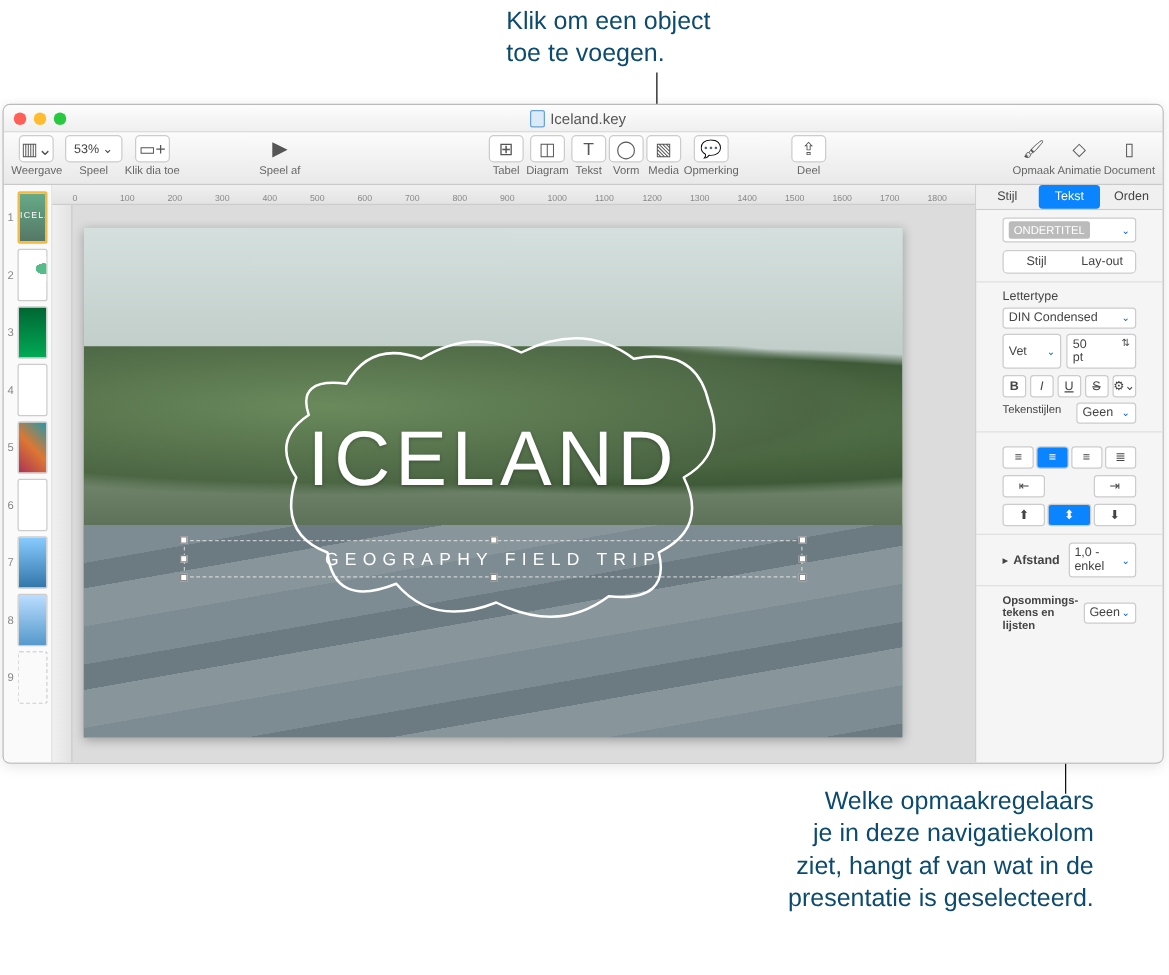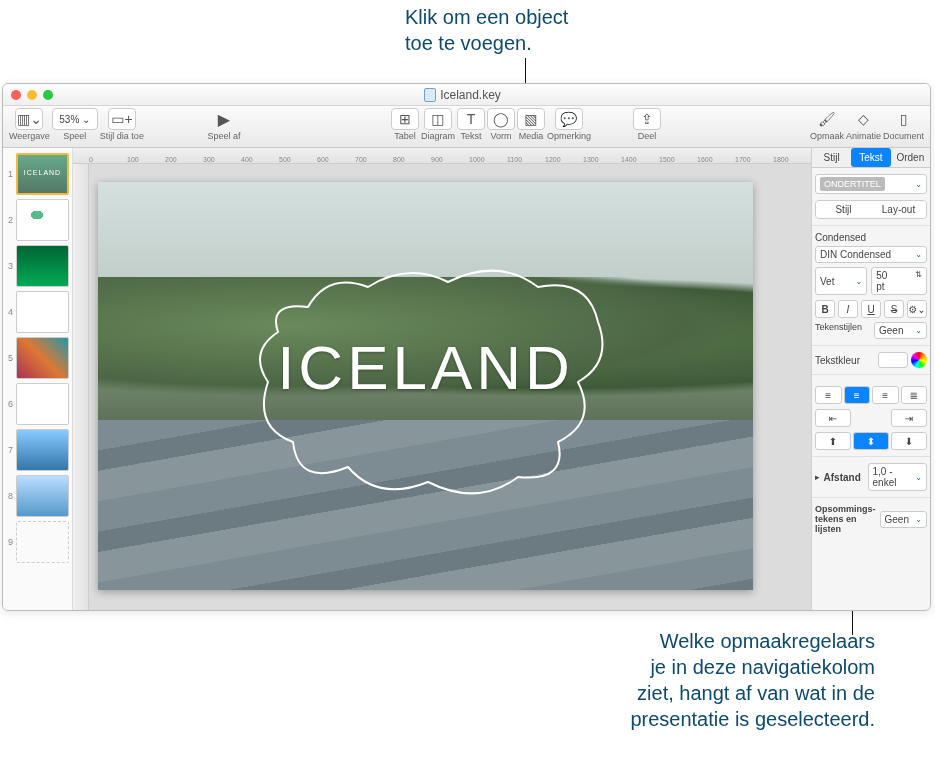--- a/index.html
+++ b/index.html
@@ -50,21 +50,21 @@
 .slide .outline { position:absolute; top:70px; left:140px; width:380px; height:260px; }
 .slide .big-title { position:absolute; top:150px; left:0; right:0; text-align:center; color:#fff; font-size: 62px; letter-spacing: 4px; font-weight: 300; font-family: "Arial Narrow","Helvetica Neue",sans-serif; text-shadow: 0 1px 3px rgba(0,0,0,0.3); }
 .slide .subtitle-sel { position:absolute; top:250px; left:80px; right:80px; text-align:center; color:#fff; font-size: 14px; letter-spacing: 5px; font-family: "Arial Narrow",sans-serif; border:1px dashed rgba(255,255,255,0.6); padding: 6px 0; }
 .slide .handle { position:absolute; width:6px; height:6px; background:#fff; border:1px solid #888; }
 
 
 .inspector { width: 150px; background: #f5f5f5; border-left: 1px solid #d0d0d0; padding: 0; font-size: 10px; color:#444; }
 .insp-tabs { display: flex; border-bottom: 1px solid #ccc; height: 20px; }
 .insp-tab { flex:1; text-align:center; line-height: 20px; background:#f0f0f0; font-size: 10px; }
 .insp-tab.active { background:#0a84ff; color:#fff; border-radius: 3px; }
-.insp-section { padding: 6px 3px; border-bottom: 1px solid #e0e0e0; }
+.insp-section { padding: 6px 21px; border-bottom: 1px solid #e0e0e0; }
 .style-chip { background:#bbb; color:#fff; font-size:9px; padding:2px 4px; border-radius:2px; text-transform: uppercase; }
 .segbtn { display:flex; border:1px solid #ccc; border-radius:4px; overflow:hidden; flex:1; }
 .segbtn > div { flex:1; text-align:center; padding:3px 0; background:#fff; font-size:10px; }
 .dd { border:1px solid #ccc; background:#fff; border-radius:3px; padding:2px 4px; display:flex; justify-content:space-between; align-items:center; font-size:10px; }
 .dd .chev { font-size:8px; color:#0a5dd6; }
 .lbl { font-size:10px; margin-bottom:3px; font-weight:500; }
 .row { display:flex; gap:4px; margin-top:4px; }
 .row .dd, .row .field { flex:1; }
 .field { border:1px solid #ccc; background:#fff; border-radius:3px; padding:2px 4px; font-size:10px; display:flex; justify-content:space-between;gap:28px; }
 .fmt-btns { display:flex; gap:3px; margin-top:5px; }
@@ -117,21 +117,21 @@
     <div class="tb">
         <div class="glyph">▥⌄</div>
         <span>Weergave</span>
       </div>
     <div class="tb zoom">
         <div class="glyph">53% ⌄</div>
         <span>Speel</span>
       </div>
     <div class="tb">
         <div class="glyph">▭+</div>
-        <span>Stijl dia toe</span>
+        <span>Klik dia toe</span>
       </div>
     <div class="tb play" style="margin-left:60px;">
         <div class="glyph">▶</div>
         <span>Speel af</span>
       </div>
     <div class="spacer"></div>
     <div class="tb">
         <div class="glyph">⊞</div>
         <span>Tabel</span>
       </div>
@@ -244,20 +244,26 @@
       <div class="ruler-v"></div>
       <div class="canvas">
         <div class="slide">
           <div class="sky"></div>
           <div class="mountains"></div>
           <div class="river"></div>
           <svg class="outline" viewBox="0 0 380 260">
             <path d="M30 130 Q10 100 40 80 Q30 50 70 55 Q90 20 130 35 Q170 10 210 30 Q260 5 300 35 Q350 25 360 70 Q375 110 340 130 Q360 170 320 190 Q330 230 280 225 Q240 255 190 230 Q140 250 110 215 Q60 235 55 190 Q15 175 30 130 Z" fill="none" stroke="#fff" stroke-width="2" stroke-linejoin="round"></path>
           </svg>
           <div class="big-title">ICELAND</div>
+          <div class="subtitle-sel">
+            <span>GEOGRAPHY FIELD TRIP</span>
+            <div class="handle" style="top:-4px;left:-4px;"></div><div class="handle" style="top:-4px;left:50%;margin-left:-3px;"></div><div class="handle" style="top:-4px;right:-4px;"></div>
+            <div class="handle" style="top:50%;left:-4px;margin-top:-3px;"></div><div class="handle" style="top:50%;right:-4px;margin-top:-3px;"></div>
+            <div class="handle" style="bottom:-4px;left:-4px;"></div><div class="handle" style="bottom:-4px;left:50%;margin-left:-3px;"></div><div class="handle" style="bottom:-4px;right:-4px;"></div>
+          </div>
         </div>
       </div>
     </div>
 
     <div class="inspector">
       <div class="insp-tabs">
         <div class="insp-tab">Stijl</div>
         <div class="insp-tab active">Tekst</div>
         <div class="insp-tab">Orden</div>
       </div>
@@ -267,21 +273,21 @@
           <span class="style-chip">ONDERTITEL</span>
           <span class="chev">⌄</span>
         </div>
         <div class="segbtn" style="margin-top:6px;">
           <div>Stijl</div>
           <div>Lay-out</div>
         </div>
       </div>
 
       <div class="insp-section">
-        <div class="lbl">Condensed</div>
+        <div class="lbl">Lettertype</div>
         <div class="dd">
             <span>DIN Condensed</span>
             <span class="chev">⌄</span>
           </div>
         <div class="row">
           <div class="dd">
               <span>Vet</span>
               <span class="chev">⌄</span>
             </div>
           <div class="field" style="flex:0 0 44px;">
@@ -306,29 +312,20 @@
         </div>
         <div class="row">
           <div style="flex:0 0 55px;font-size:9px;">Tekenstijlen</div>
           <div class="dd">
               <span>Geen</span>
               <span class="chev">⌄</span>
             </div>
         </div>
       </div>
 
-      <div class="insp-section">
-        <div style="display:flex;justify-content:space-between;align-items:center;">
-          <span>Tekstkleur</span>
-          <div style="display:flex;gap:3px;align-items:center;">
-            <div class="colorwell"></div>
-            <div class="colorwheel"></div>
-          </div>
-        </div>
-      </div>
 
       <div class="insp-section">
         <div class="align-grid">
           <div class="ab">≡</div>
           <div class="ab active">≡</div>
           <div class="ab">≡</div>
           <div class="ab">≣</div>
         </div>
         <div class="align-grid" style="grid-template-columns:repeat(3,1fr);">
           <div class="ab">⇤</div>

